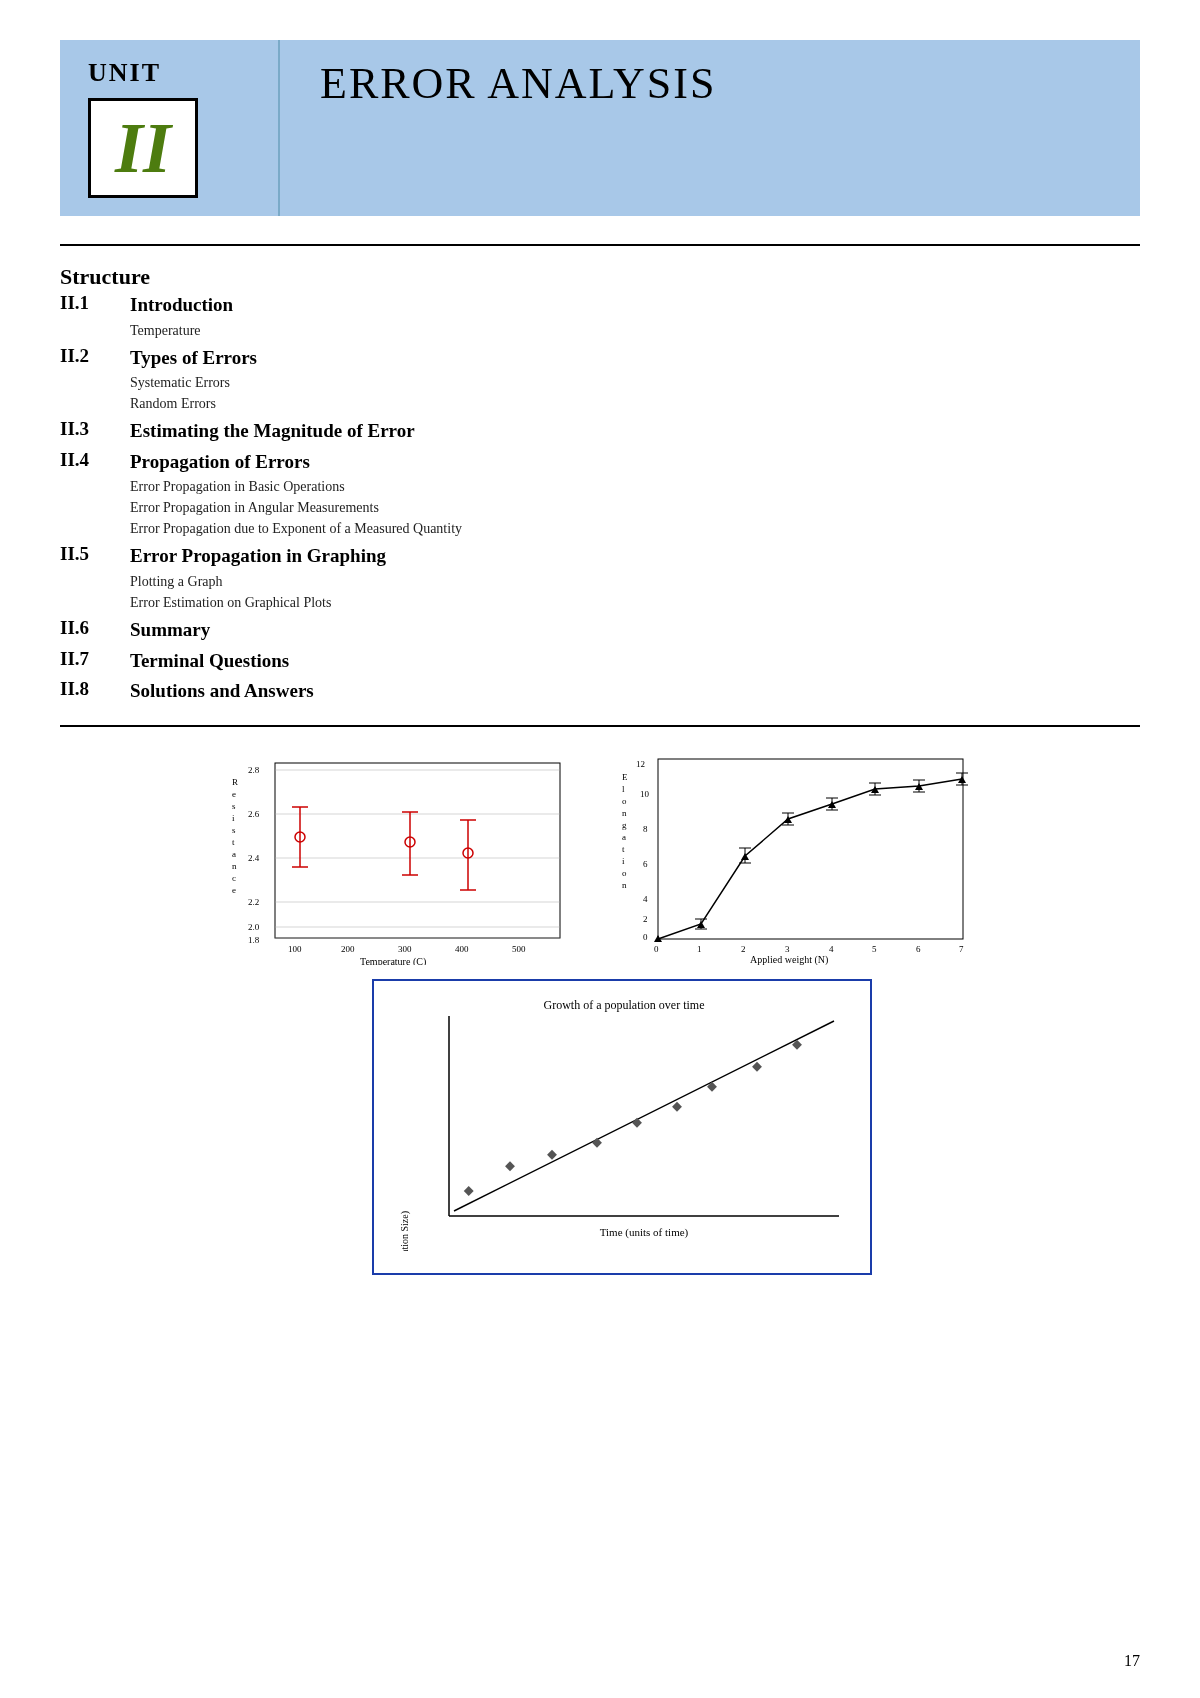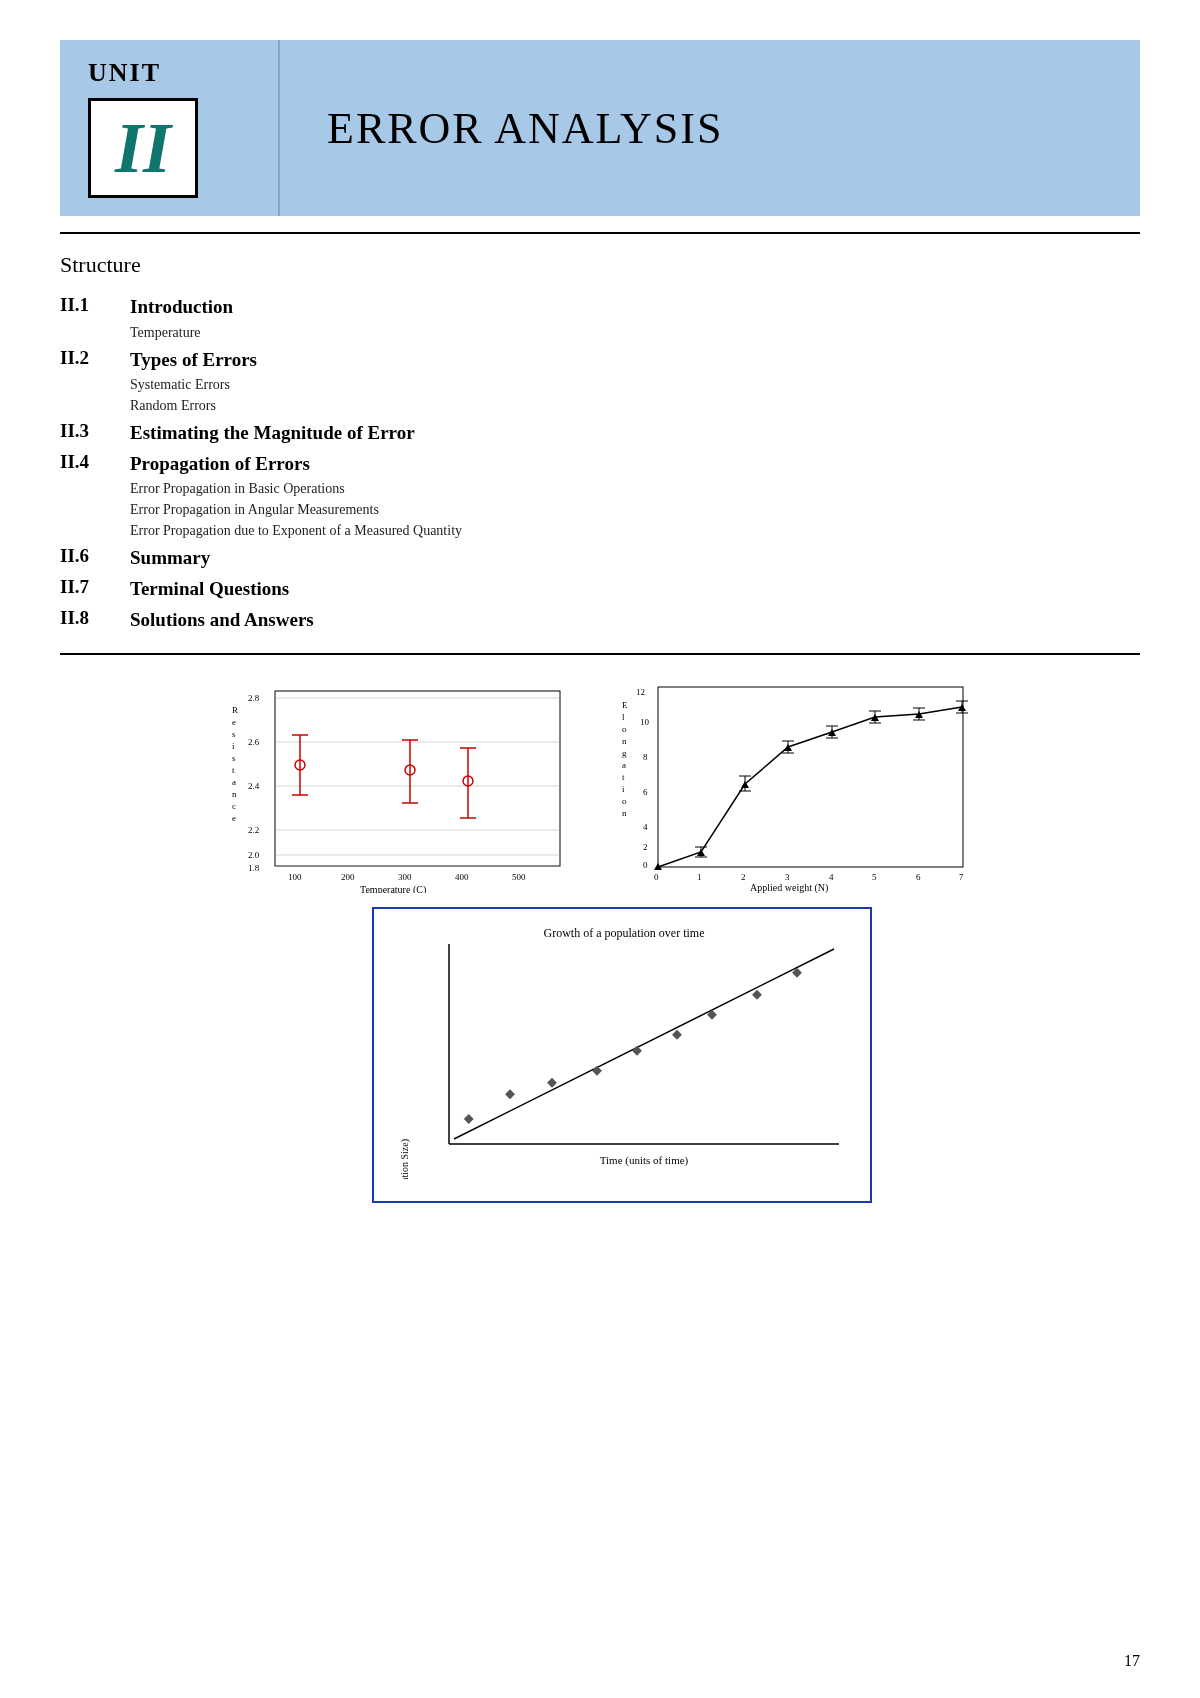--- a/index.html
+++ b/index.html
@@ -9,24 +9,23 @@
       width: 1200px;
       min-height: 1698px;
       position: relative;
       padding: 40px 60px 60px 60px;
     }
 
     
     .unit-header {
       background: #a8c8e8;
       display: flex;
-      align-items: center;
-      margin-bottom: 16px;
+      align-items: flex-start;
+      margin-bottom: 28px;
       min-height: 160px;
-      gap: 7px;
     }
     .unit-left {
       background: #a8c8e8;
       padding: 18px 28px 18px 28px;
       display: flex;
       flex-direction: column;
       align-items: flex-start;
       min-width: 220px;
       border-right: 2px solid #7aaac8;
     }
@@ -43,21 +42,21 @@
       width: 110px;
       height: 100px;
       display: flex;
       align-items: center;
       justify-content: center;
     }
     .unit-roman {
       font-size: 72px;
       font-weight: bold;
       font-style: italic;
-      color: #0f766e;
+      color: #4d7c0f;
       line-height: 1;
     }
     .unit-right {
       display: flex;
       align-items: center;
       padding: 18px 40px;
       flex: 1;
     }
     .unit-title {
       font-size: 44px;
@@ -73,22 +72,21 @@
       margin: 0 0 18px 0;
     }
     .section-divider-bottom {
       border: none;
       border-top: 2.5px solid #000;
       margin: 18px 0 0 0;
     }
 
     .structure-title {
       font-size: 22px;
-      font-weight: normal;
-      margin-bottom: 14px;
+      font-weight: bold;
     }
 
     .toc-table {
       width: 100%;
       border-collapse: collapse;
       margin-bottom: 6px;
     }
     .toc-table td {
       vertical-align: top;
       padding: 2px 0;
@@ -203,20 +201,28 @@
       <tr>
         <td class="toc-num">II.4</td>
         <td>
           <div class="toc-main">Propagation of Errors</div>
           <div class="toc-sub" style="white-space: pre-line;">Error Propagation in Basic Operations
 Error Propagation in Angular Measurements
 Error Propagation due to Exponent of a Measured Quantity</div>
         </td>
       </tr>
       <tr>
+        <td class="toc-num">II.5</td>
+        <td>
+          <div class="toc-main">Error Propagation in Graphing</div>
+          <div class="toc-sub" style="white-space: pre-line;">Plotting a Graph
+Error Estimation on Graphical Plots</div>
+        </td>
+      </tr>
+      <tr>
         <td class="toc-num">II.6</td>
         <td>
           <div class="toc-main">Summary</div>
         </td>
       </tr>
       <tr>
         <td class="toc-num">II.7</td>
         <td>
           <div class="toc-main">Terminal Questions</div>
         </td>

